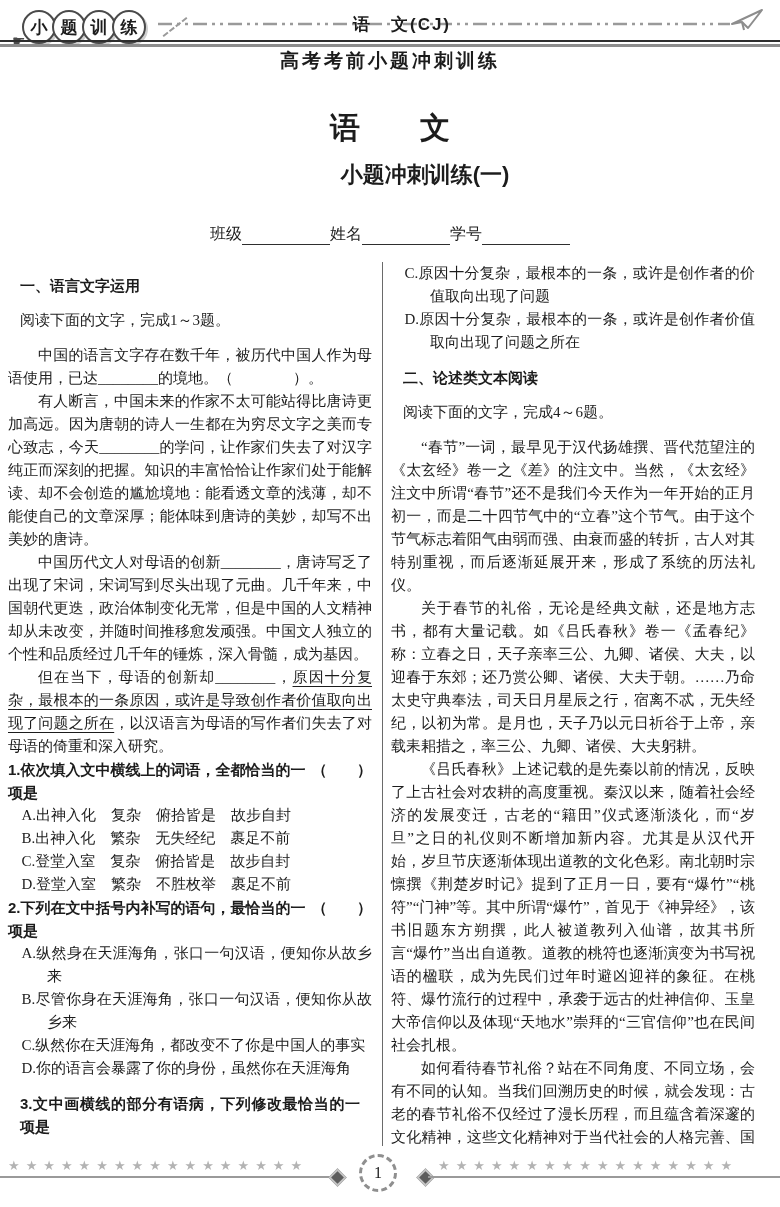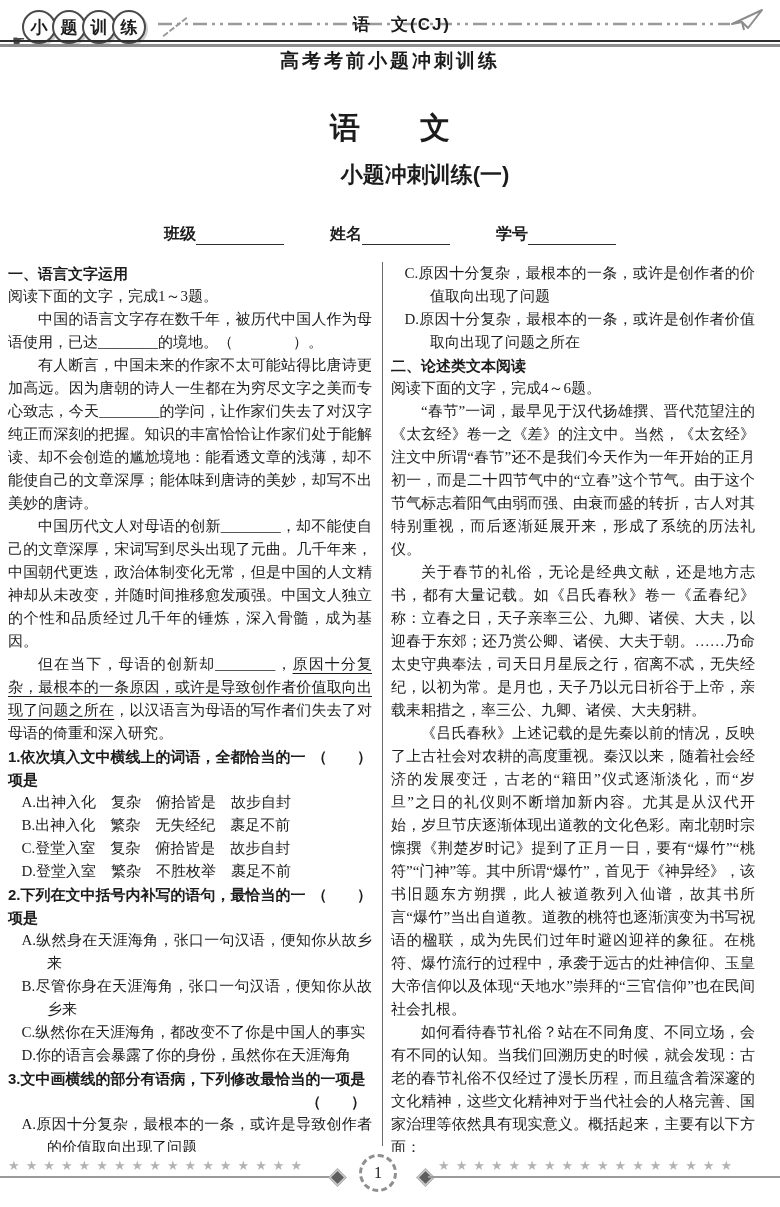--- a/index.html
+++ b/index.html
@@ -31,32 +31,32 @@
   .double-rule .r2 { margin-top:2px; border-top:3px solid #8d8d8d; }
 
   
   .main-title { position:absolute; top:48px; left:0; width:100%; text-align:center;
     font-family:"Liberation Sans", sans-serif; font-weight:bold; font-size:19px; letter-spacing:3px; }
   .subject-title { position:absolute; top:108px; left:0; width:100%; text-align:center;
     font-family:"Liberation Sans", sans-serif; font-weight:bold; font-size:30px; }
   .section-title { position:absolute; top:160px; left:0; width:100%; text-align:center;
     font-family:"Liberation Sans", sans-serif; font-weight:bold; font-size:22px;padding-left:35px; }
   .student-line { position:absolute; top:224px; left:0; width:100%;
-    display:flex; justify-content:center; gap:46px; font-size:16px;font-weight:bold; }
+    display:flex; justify-content:center; font-size:16px; }
   .student-field { display:flex; align-items:flex-end; }
   .blank { display:inline-block; width:88px; border-bottom:1.5px solid #2e2e2e; height:17px; }
 
   
   .body-cols { position:absolute; top:262px; left:0; width:780px; height:890px; display:flex; }
   .col { width:382px; padding:0 10px 0 8px; box-sizing:border-box; overflow:hidden;
     font-size:15px; line-height:23px; text-align:justify; }
   .col-divider { width:1px; background:#6a6a6a; height:884px; }
   .sec-head { font-family:"Liberation Sans", sans-serif; font-weight:bold; }
   .para { margin:0; text-indent:2em; }
-  .plain { margin:0; }
+  .plain { margin:12px; }
   .ul-seg { text-decoration:underline; text-underline-offset:4px; }
   .stem { display:flex; justify-content:center;
     font-family:"Liberation Sans", sans-serif; font-weight:bold; }
   .stem .stem-text { text-align:left; }
   .option { margin:0 0 0 2.6em; text-indent:-1.7em; }
   .paren-line { text-align:right; font-family:"Liberation Sans", sans-serif; font-weight:bold;
     padding-right:6px; }
 
   
   .footer { position:absolute; top:1150px; left:0; width:780px; height:57px; }
@@ -124,21 +124,21 @@
     </span>
   </div>
 
   <div class="body-cols">
 
     <div class="col">
       <p class="plain sec-head">一、语言文字运用</p>
       <p class="plain">阅读下面的文字，完成1～3题。</p>
       <p class="para">中国的语言文字存在数千年，被历代中国人作为母语使用，已达________的境地。（　　　　）。</p>
       <p class="para">有人断言，中国未来的作家不太可能站得比唐诗更加高远。因为唐朝的诗人一生都在为穷尽文字之美而专心致志，今天________的学问，让作家们失去了对汉字纯正而深刻的把握。知识的丰富恰恰让作家们处于能解读、却不会创造的尴尬境地：能看透文章的浅薄，却不能使自己的文章深厚；能体味到唐诗的美妙，却写不出美妙的唐诗。</p>
-      <p class="para">中国历代文人对母语的创新________，却不能使自己的文章深厚，宋词写到尽头出现了元曲。几千年来，中国朝代更迭，政治体制变化无常，但是中国的人文精神却从未改变，并随时间推移愈发顽强。中国文人独立的个性和品质经过几千年的锤炼，深入骨髓，成为基因。</p>
+      <p class="para">中国历代文人对母语的创新________，唐诗写乏了出现了宋词，宋词写到尽头出现了元曲。几千年来，中国朝代更迭，政治体制变化无常，但是中国的人文精神却从未改变，并随时间推移愈发顽强。中国文人独立的个性和品质经过几千年的锤炼，深入骨髓，成为基因。</p>
       <p class="para"><span>但在当下，母语的创新却________，</span><span class="ul-seg">原因十分复杂，最根本的一条原因，或许是导致创作者价值取向出现了问题之所在</span><span>，以汉语言为母语的写作者们失去了对母语的倚重和深入研究。</span></p>
 
       <div class="stem">
         <span class="stem-text">1.依次填入文中横线上的词语，全都恰当的一项是</span>
         <span>（　　）</span>
       </div>
       <p class="option">A.出神入化　复杂　俯拾皆是　故步自封</p>
       <p class="option">B.出神入化　繁杂　无失经纪　裹足不前</p>
       <p class="option">C.登堂入室　复杂　俯拾皆是　故步自封</p>
       <p class="option">D.登堂入室　繁杂　不胜枚举　裹足不前</p>

